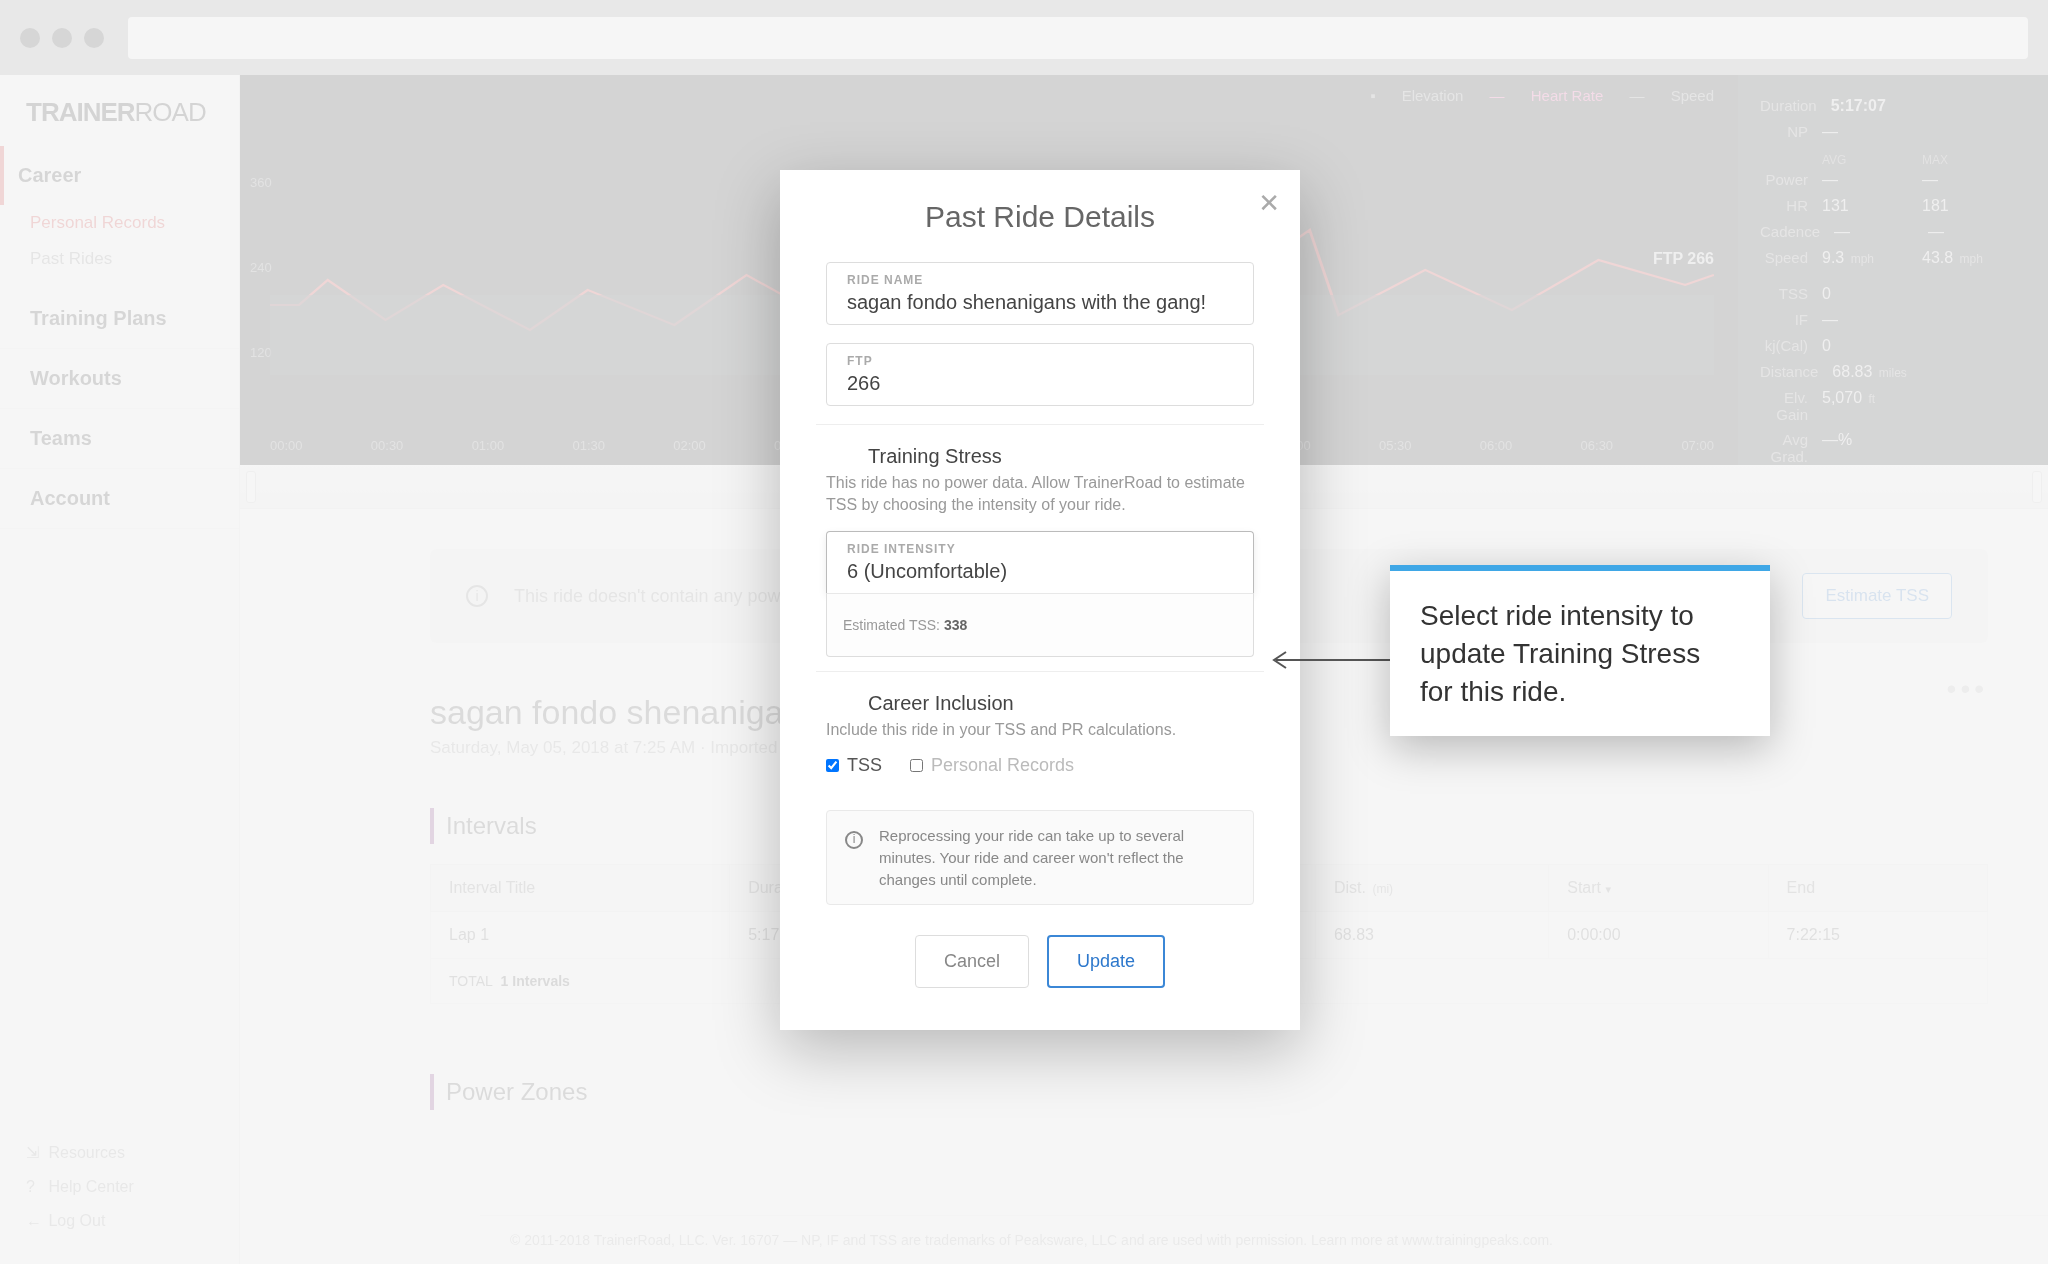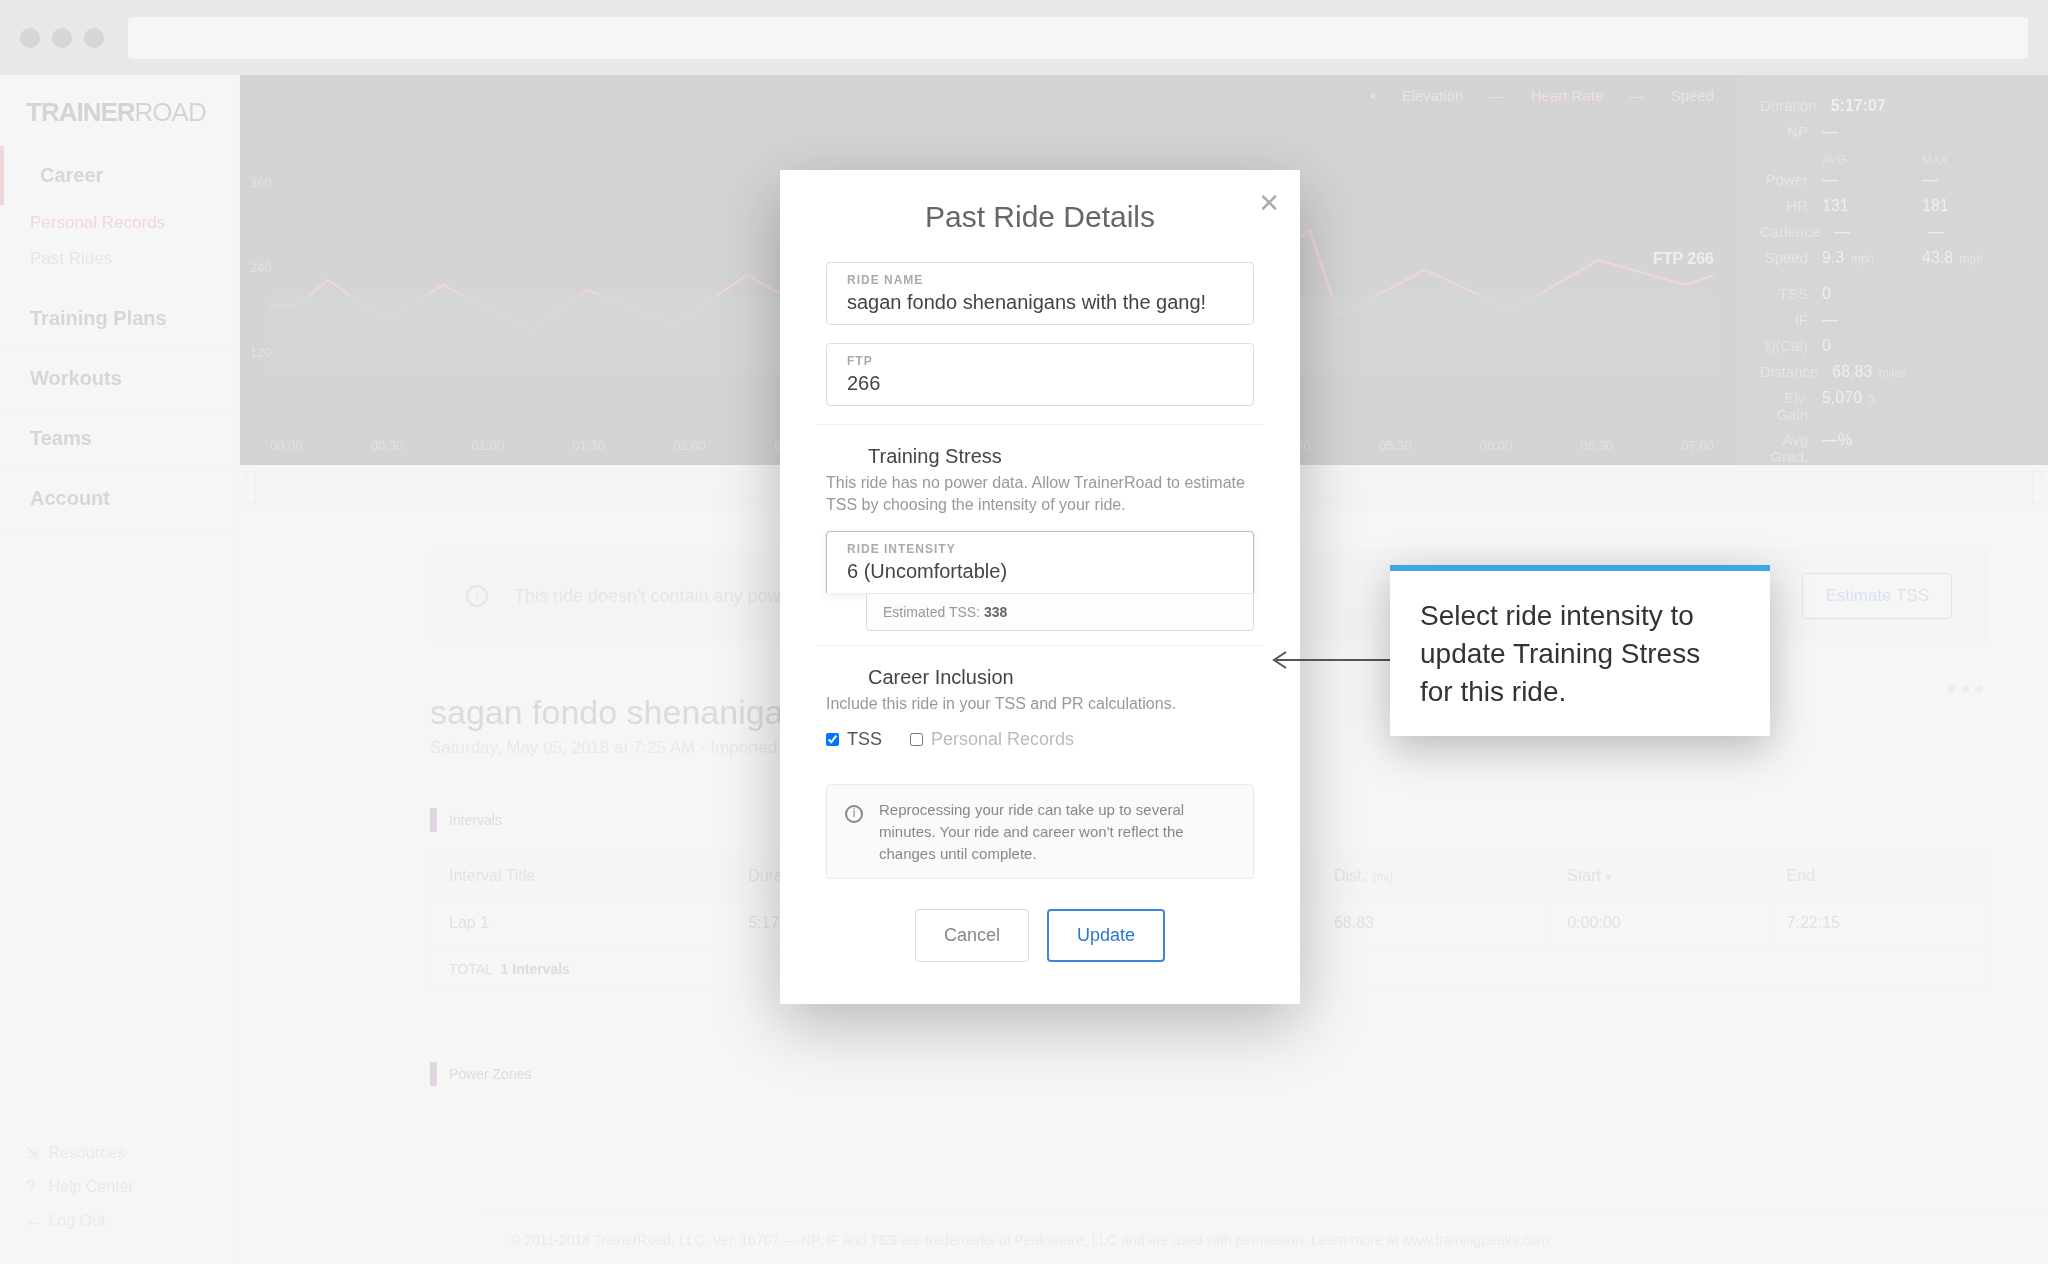--- a/index.html
+++ b/index.html
@@ -45,21 +45,21 @@
   .nav-item {
     padding: 18px 30px;
     font-size: 20px;
     color: #222;
     font-weight: 600;
     border-bottom: 1px solid #eee;
     cursor: pointer;
   }
   .nav-sub { padding: 8px 30px; font-size: 17px; color: #888; cursor: pointer; font-weight: 400;}
   .nav-sub.active { color: #d02020; }
-  .nav-item.selected { border-left: 4px solid #d02020; padding-left: 36px; }
+  .nav-item.selected { border-left: 4px solid #d02020; padding-left: 14px; }
   .sidebar-footer { margin-top: auto; padding: 10px 26px 26px; font-size: 16px; color: #999; }
   .sidebar-footer div { padding: 8px 0; cursor: pointer;}
   .sidebar-footer .glyph { display:inline-block; width:18px; }
 
   .main { flex: 1; position: relative; background: #fff; overflow: hidden;}
 
   
   .chart-panel {
     background: #111214;
     color: #bbb;
@@ -96,21 +96,21 @@
   .banner {
     background: #f2f2f2; border-radius:6px; padding: 24px 36px;
     display:flex; align-items:center; gap:26px; color:#888; font-size:18px;
     margin-bottom: 50px;
   }
   .banner .info-ico{ width:22px;height:22px;border:2px solid #888;border-radius:50%; display:flex;align-items:center;justify-content:center;font-size:14px;}
   .estimate-btn { margin-left:auto; background:#fff; border:1px solid #3b87d6; color:#2d78cc; padding:12px 22px; border-radius:4px; font-size:17px; cursor:pointer;}
   .ride-title { font-size:34px; font-weight:500; color:#444; }
   .ride-meta { color:#999; font-size:17px; margin-top:6px;}
   .dots-menu { float:right; color:#bbb; font-size:28px; letter-spacing:4px; cursor:pointer; margin-top:-20px;}
-  .section-hdr { border-left:7px solid #701a75; padding:4px 12px; font-size:14px; color:#444; font-weight:500; margin:50px 0 20px;}
+  .section-hdr { border-left:4px solid #701a75; padding:4px 12px; font-size:24px; color:#444; font-weight:500; margin:50px 0 20px;}
 
   table.intervals { width:100%; border-collapse:collapse; font-size:16px;}
   table.intervals th { background:#f3f3f3; color:#777; font-weight:500; text-align:left; padding:14px 18px; border:1px solid #e6e6e6;}
   table.intervals th .unit{font-size:12px;}
   table.intervals td { padding:14px 18px; border:1px solid #eee; color:#666;}
   .totals-row td { background:#fafafa; font-size:14px; color:#888;}
   .totals-row .bold{ font-weight:700; color:#444;}
 
   .footer { font-size:14px; color:#aaa; border-top:1px solid #eee; padding:16px 30px; position:absolute; bottom:0; left:240px; right:0; background:#fff;}
 
@@ -129,21 +129,21 @@
   }
   .modal-close{ position:absolute; top:18px; right:20px; font-size:26px; color:#aaa; cursor:pointer;}
   .modal h2 { text-align:center; font-size:30px; font-weight:500; color:#666; margin-bottom:28px;}
   .field { border:1px solid #ddd; border-radius:4px; padding:10px 20px; margin-bottom:18px;}
   .field label{ display:block; font-size:12px; color:#aaa; letter-spacing:1px; font-weight:600;}
   .field .value{ font-size:20px; color:#444; border:none; outline:none; width:100%; margin-top:4px;}
   .divider{border:none;border-top:1px solid #eee; margin: 14px -10px 20px;}
   .modal h3{ font-size:20px; color:#444; font-weight:400; margin-bottom:4px;margin-left:42px;}
   .modal p.help{ font-size:16px; color:#999; line-height:1.4; margin-bottom:14px;}
   .field.intensity{ border:1px solid #bbb; box-shadow:0 3px 8px rgba(0,0,0,.08); border-bottom:none; border-radius:4px 4px 0 0; margin-bottom:0;}
-  .est-tss{ border:1px solid #ddd; border-top:1px solid #e8e8e8; border-radius:0 0 4px 4px; padding:10px 16px; font-size:14px; color:#999; background:#fdfdfd;margin-left:40px;}
+  .est-tss{ border:1px solid #ddd; border-top:1px solid #e8e8e8; border-radius:0 0 4px 4px; padding:23px 16px; font-size:14px; color:#999; background:#fdfdfd;}
   .est-tss b{color:#666;}
   .inc-row{ display:flex; gap:28px; font-size:18px; color:#555; margin-top:6px;}
   .inc-row label{display:flex;align-items:center;gap:8px;}
   .inc-row .unchecked{color:#bbb;}
   .notice{ border:1px solid #e9e9e9; background:#fafafa; border-radius:4px; padding:14px 18px; display:flex; gap:16px; margin-top:34px; font-size:15px; color:#888; line-height:1.45;}
   .notice .info-ico{width:18px;height:18px;border:2px solid #888;border-radius:50%;display:flex;align-items:center;justify-content:center;font-size:12px; flex-shrink:0; margin-top:6px;}
   .modal-actions{ display:flex; justify-content:center; gap:18px; margin-top:30px;}
   .btn{ padding:14px 28px; border-radius:4px; font-size:18px; cursor:pointer;}
   .btn-cancel{ background:#fff; border:1px solid #ddd; color:#888;}
   .btn-update{ background:#fff; border:2px solid #3b87d6; color:#2d78cc;}

